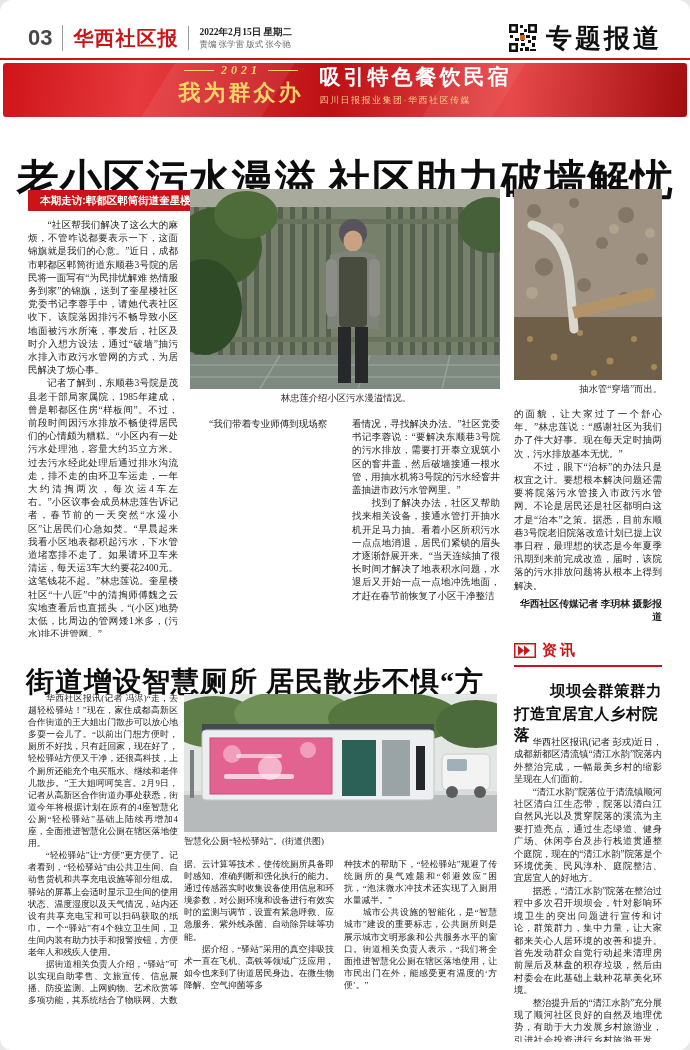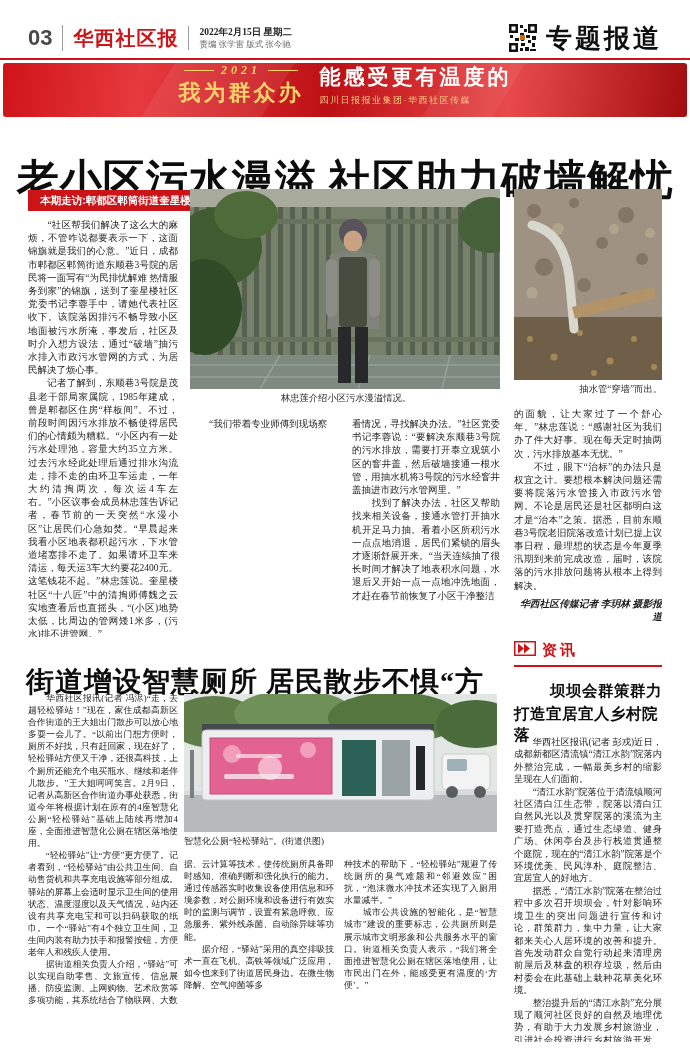--- a/index.html
+++ b/index.html
@@ -1,17 +1,17 @@
 <!DOCTYPE html>
 <html style="--newspaper_red: #cc1317; --banner_gold: #f8d36a;"><head>
 <meta charset="utf-8">
 <style>
   html,body{margin:0;padding:0;background:#e8e8e8;}
   .page{position:relative;width:690px;height:1050px;margin:0 auto;background:#ffffff;overflow:hidden;
-        font-family:"Liberation Serif","DejaVu Serif",serif;color:#1c1c1c;}
+        font-family:"Liberation Serif","DejaVu Serif",serif;color:#1c1c1c;border-radius:12px;}
   
   .top-header{position:absolute;left:28px;top:20px;width:634px;height:36px;display:flex;align-items:center;}
   .page-num{font-size:22px;font-weight:bold;color:#474747;font-family:"Liberation Sans","DejaVu Sans",sans-serif;}
   .vdiv{width:1px;height:26px;background:#9b9b9b;margin:0 10px;}
   .masthead{font-size:20px;font-weight:bold;color:var(--newspaper_red,#cc1317);letter-spacing:1px;}
   .date-block{margin-left:10px;padding-left:10px;border-left:1px solid #9b9b9b;line-height:1.35;}
   .date-line{font-size:9.5px;font-weight:bold;color:#222;}
   .credits{font-size:8.5px;color:#666;}
   .header-right{margin-left:auto;display:flex;align-items:center;gap:8px;}
   .qr{width:30px;height:30px;}
@@ -41,37 +41,37 @@
   .visit-label{position:absolute;left:28px;top:190px;width:196px;height:21px;background:var(--newspaper_red,#cc1317);
           color:#fff;font-size:10.5px;line-height:21px;text-align:center;font-weight:bold;
           font-family:"Liberation Sans","DejaVu Sans",sans-serif;}
   .col{position:absolute;overflow:hidden;text-align:justify;word-break:break-all;}
   .mcol{font-size:9.5px;line-height:13.2px;}
   .para{margin:0;}
   #m-col1{left:28px;top:219px;width:150px;height:418px;}
   #m-col2{left:190px;top:418px;width:148px;height:220px;}
   #m-col3{left:352px;top:418px;width:148px;height:220px;}
   #m-col4{left:514px;top:408px;width:148px;height:230px;}
-  .byline{text-align:right;font-style:italic;font-weight:bold;font-size:9.8px;margin-top:4px;}
+  .byline{text-align:right;font-weight:bold;font-size:9.8px;margin-top:4px;}
   .photo{position:absolute;overflow:hidden;background:#cfcfcf;}
   #photo-main{left:190px;top:189px;width:310px;height:200px;}
   #caption-main{position:absolute;left:192px;top:392px;width:308px;font-size:9.3px;color:#2a2a2a;text-align:center;}
   #photo-right{left:514px;top:189px;width:148px;height:191px;}
   #caption-right{position:absolute;left:514px;top:383px;width:148px;font-size:9.3px;color:#2a2a2a;text-align:right;}
   
   .headline2{position:absolute;left:10px;top:640px;width:490px;text-align:center;
           font-size:28px;font-weight:bold;color:#0d0d0d;letter-spacing:1px;}
   .scol{font-size:8.8px;line-height:12.1px;}
   #s-col1{left:28px;top:692px;width:150px;height:343px;}
   #s-col2{left:184px;top:858px;width:150px;height:155px;}
   #s-col3{left:344px;top:858px;width:153px;height:155px;}
   #photo-kiosk{left:184px;top:694px;width:313px;height:138px;}
   #caption-kiosk{position:absolute;left:184px;top:835px;width:313px;font-size:9px;color:#2a2a2a;text-align:left;}
   
-  .sb-head{position:absolute;left:514px;top:641px;width:148px;display:flex;gap:6px;
+  .sb-head{position:absolute;left:514px;top:641px;width:148px;display:flex;align-items:center;gap:6px;
           padding-bottom:5px;border-bottom:2px solid var(--newspaper_red,#cc1317);}
   .sb-label{color:var(--newspaper_red,#cc1317);font-weight:bold;font-size:15px;letter-spacing:3px;}
   .sb-title{position:absolute;left:514px;width:148px;font-size:15.5px;font-weight:bold;color:#0d0d0d;letter-spacing:.5px;}
   #sb-title1{top:681px;margin-left:36px;}
   #sb-title2{top:704px;}
   .sb-body{position:absolute;left:514px;top:736px;width:148px;height:306px;font-size:9.3px;line-height:12.4px;}
 </style>
 </head>
 <body>
 
@@ -116,21 +116,21 @@
     </span>
   </div>
   <div class="red-rule"></div>
 
   <div class="banner">
     <div class="banner-left">
       <span class="banner-year">2021</span>
       <span class="slogan-left">我为群众办</span>
     </div>
     <div class="banner-right">
-      <span class="slogan-right">能感受更有温度的</span>
+      <span class="slogan-right">吸引特色餐饮民宿</span>
       <span class="banner-sub">四川日报报业集团·华西社区传媒</span>
     </div>
   </div>
 
   <h1 class="main-headline">老小区污水漫溢 社区助力破墙解忧</h1>
   <div class="visit-label">本期走访:郫都区郫筒街道奎星楼社区</div>
 
   <div class="photo" id="photo-main">
     <svg viewBox="0 0 310 200" width="310" height="200">
       <rect width="310" height="200" fill="#8d9383"></rect>

